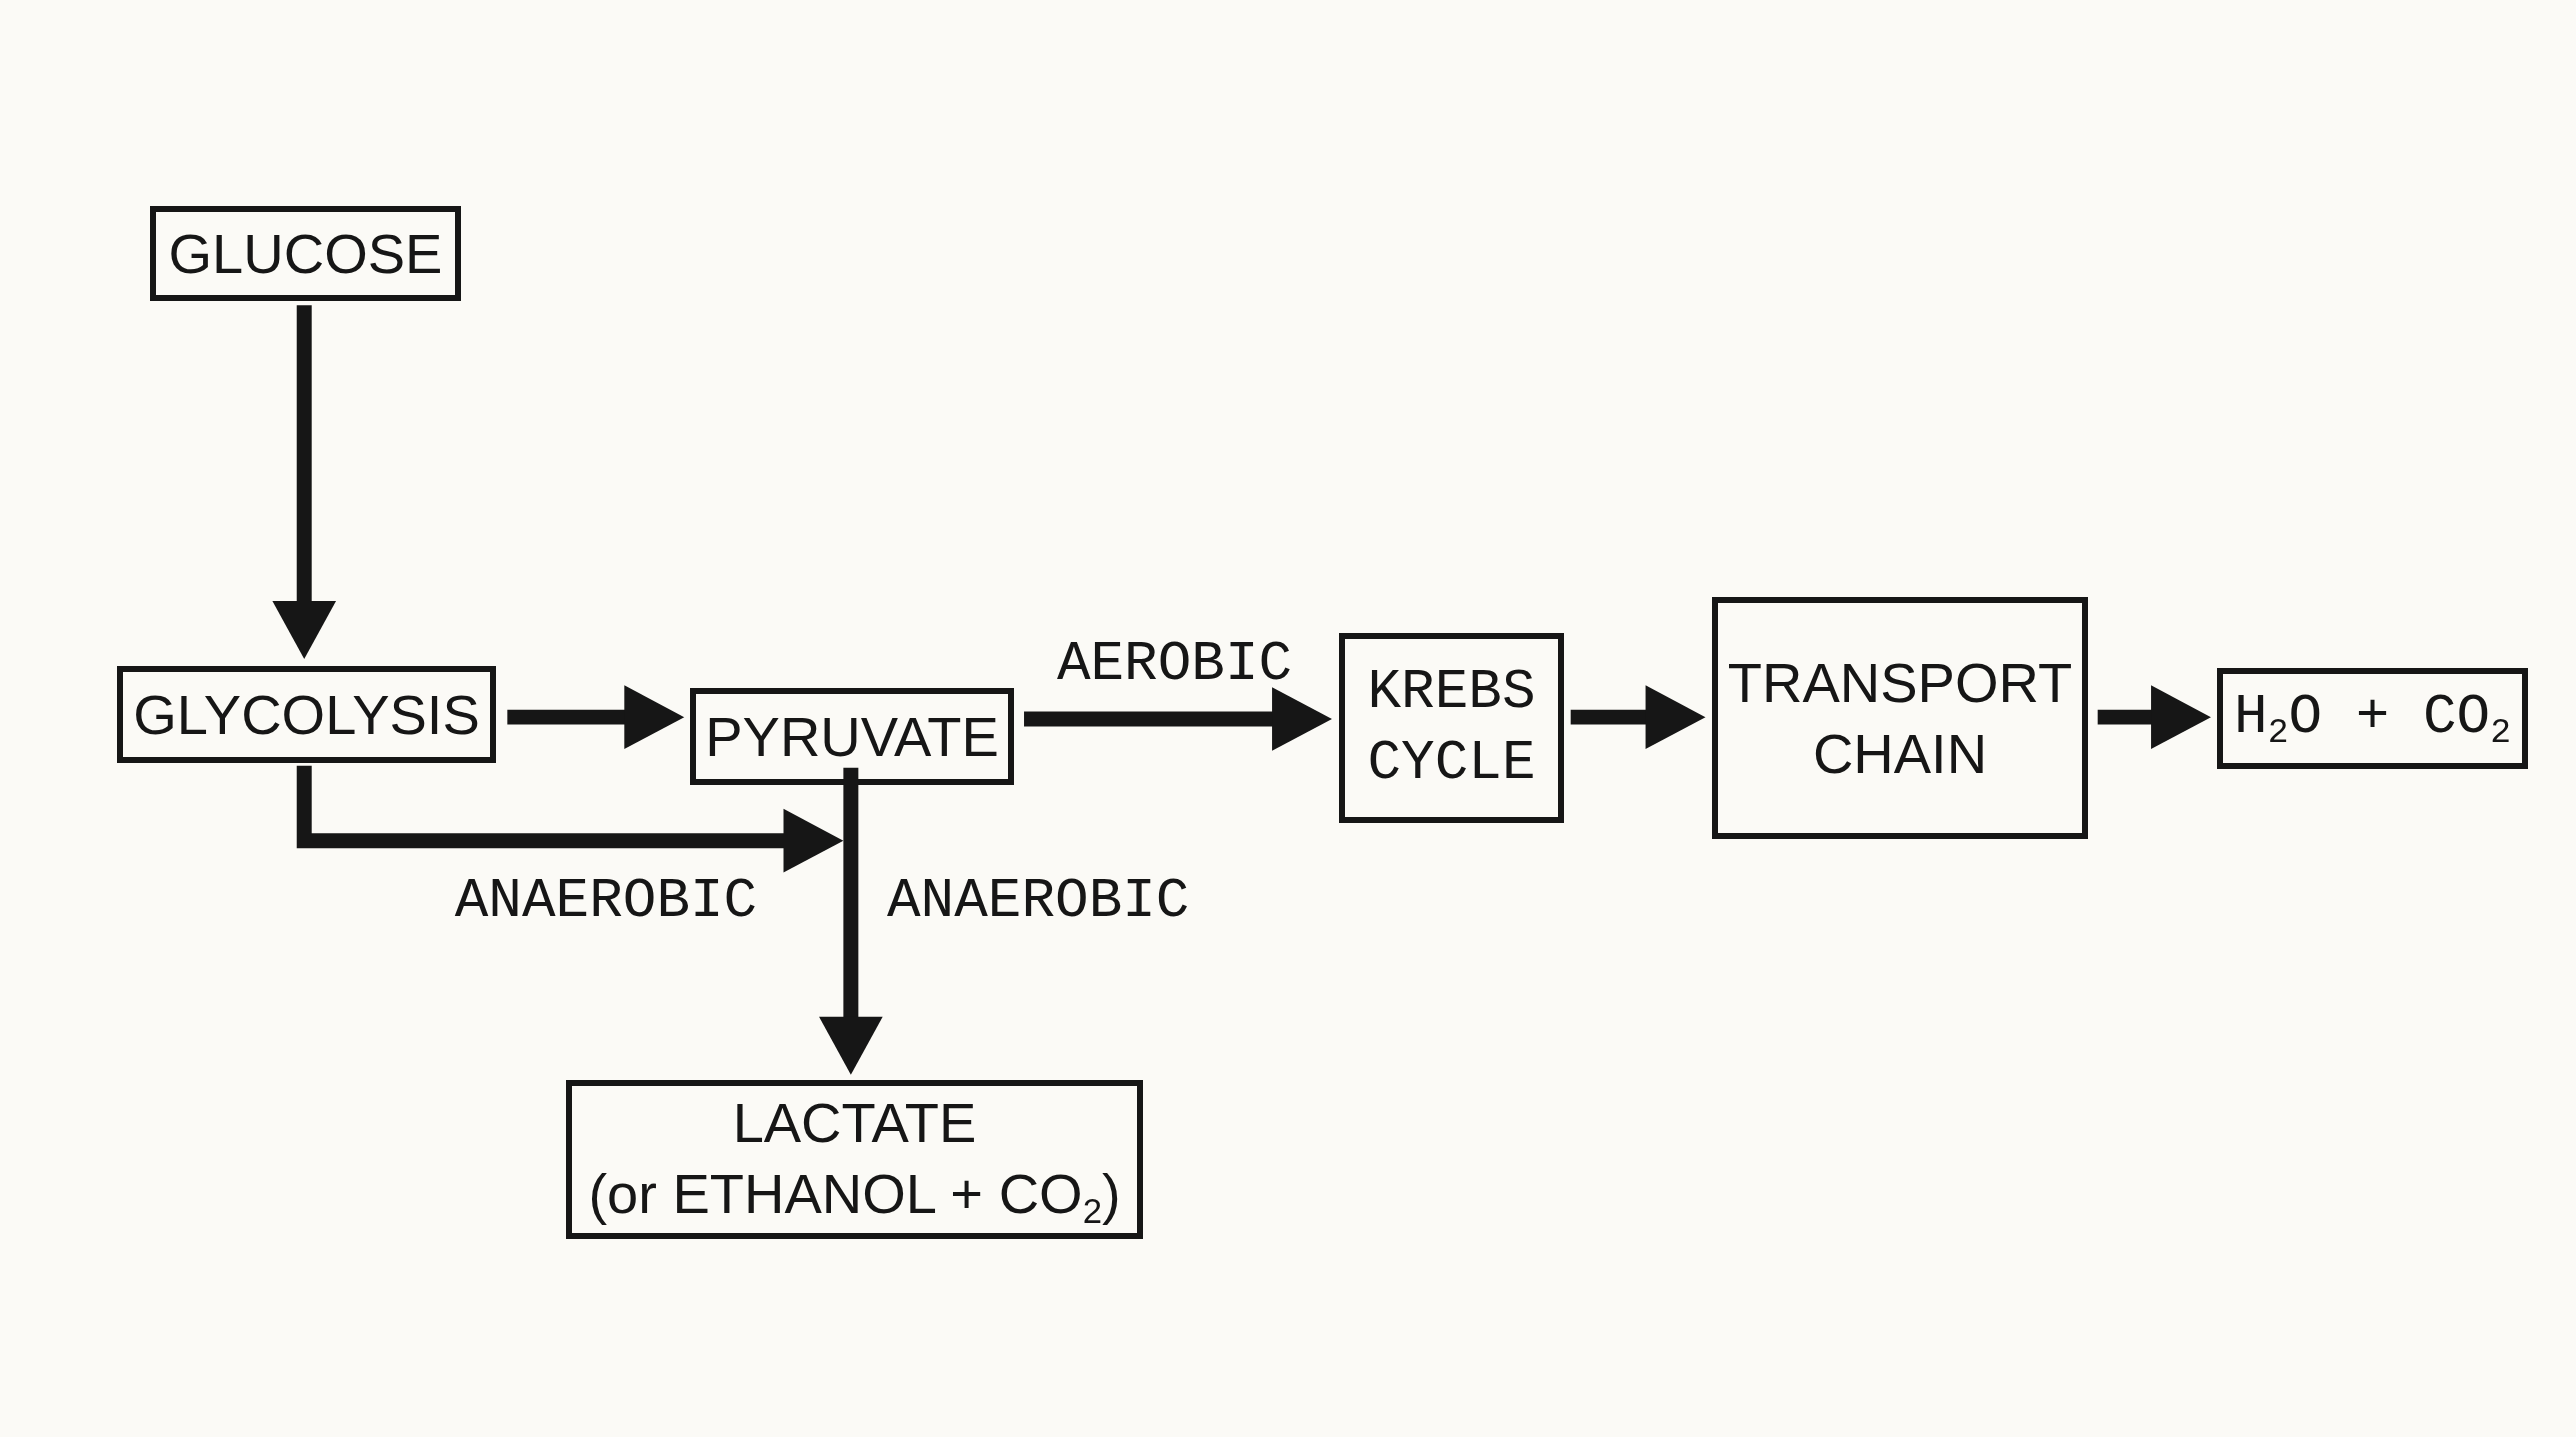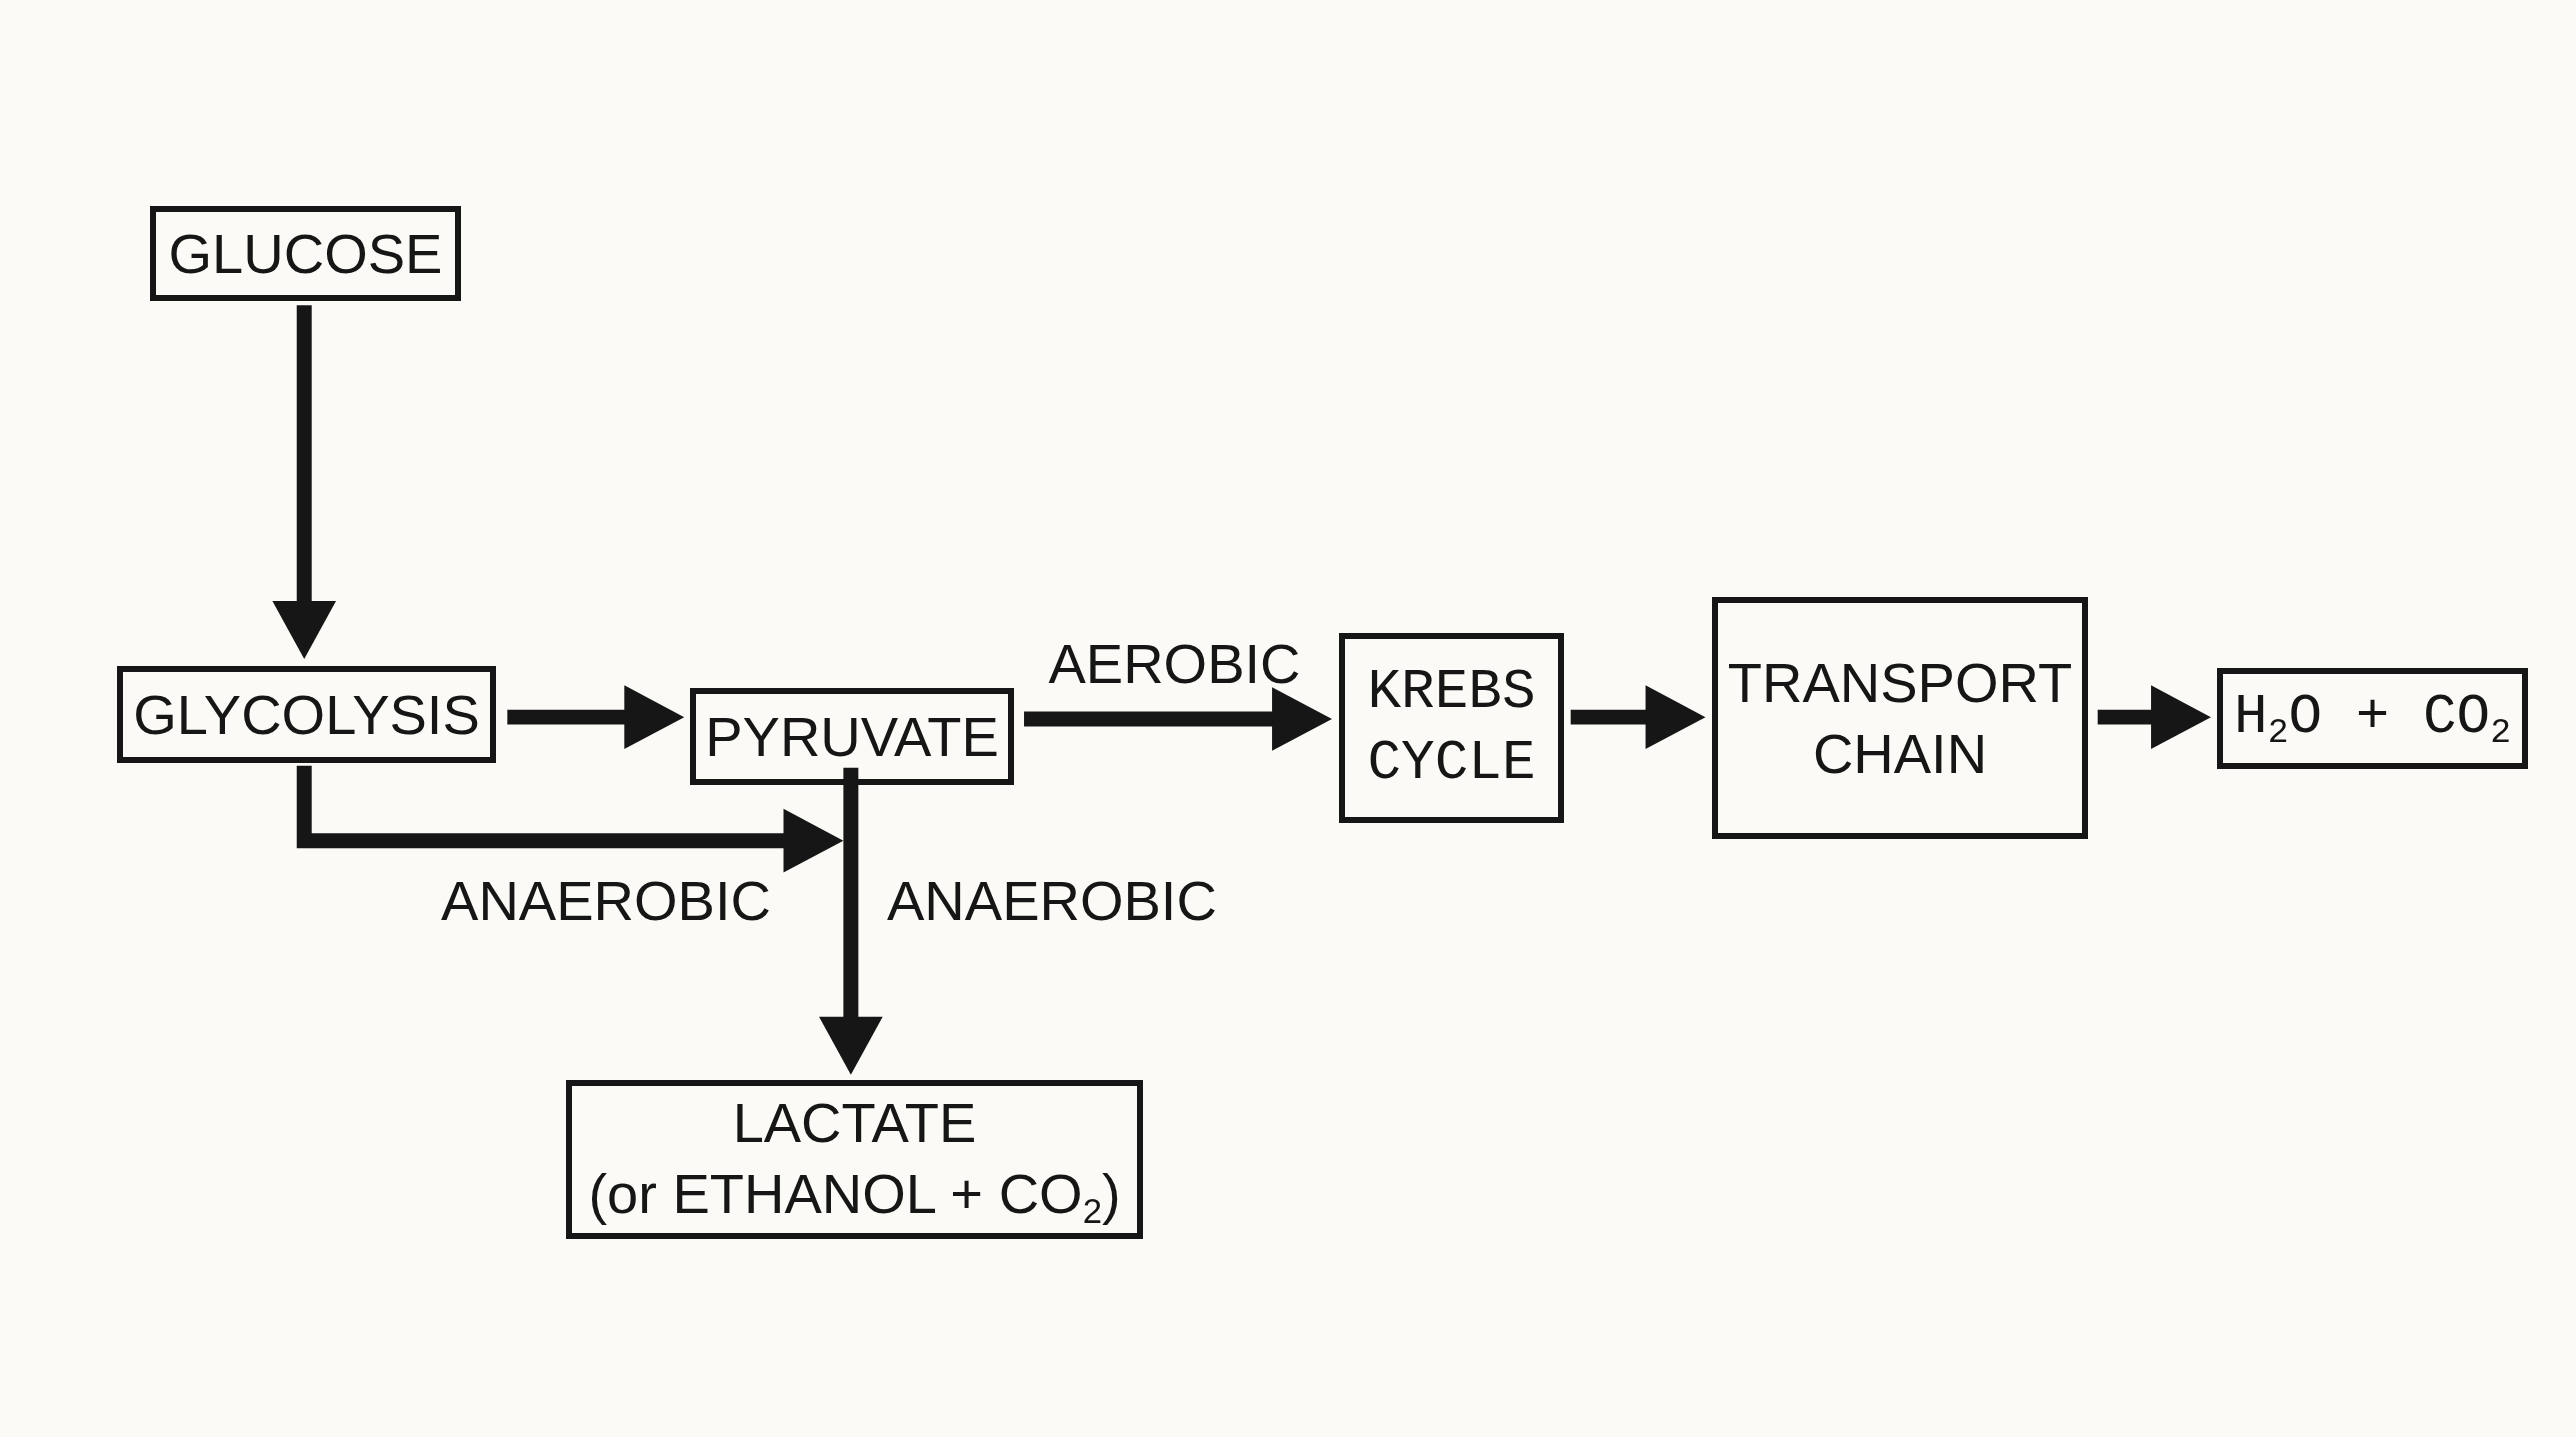--- a/index.html
+++ b/index.html
@@ -50,20 +50,21 @@
   .sub{
     font-size:0.62em;
     vertical-align:-0.28em;
   }
   .flabel{
     position:absolute;
     font-size:56px;
     line-height:1.05;
     white-space:nowrap;
     text-align:center;
+    font-family:Liberation Mono, monospace;
   }
   
   #node-glucose    {left:150px;  top:206px;  width:311px; height:95px;}
   #node-glycolysis {left:117px;  top:666px;  width:379px; height:97px;}
   #node-pyruvate   {left:690px;  top:688px;  width:324px; height:97px;}
   #node-krebs      {left:1339px; top:633px;  width:225px; height:190px;font-family:Liberation Mono, monospace;}
   #node-etc        {left:1712px; top:597px;  width:376px; height:242px;}
   #node-water      {left:2217px; top:668px;  width:311px; height:101px;font-family:Liberation Mono, monospace;}
   #node-lactate    {left:566px;  top:1080px; width:577px; height:159px;}
   

